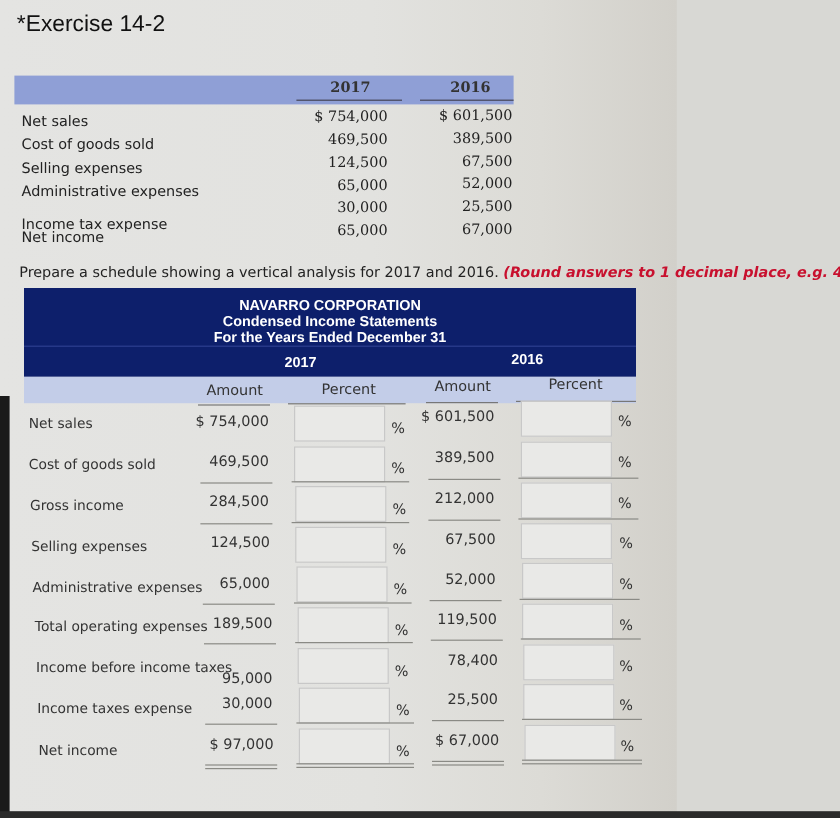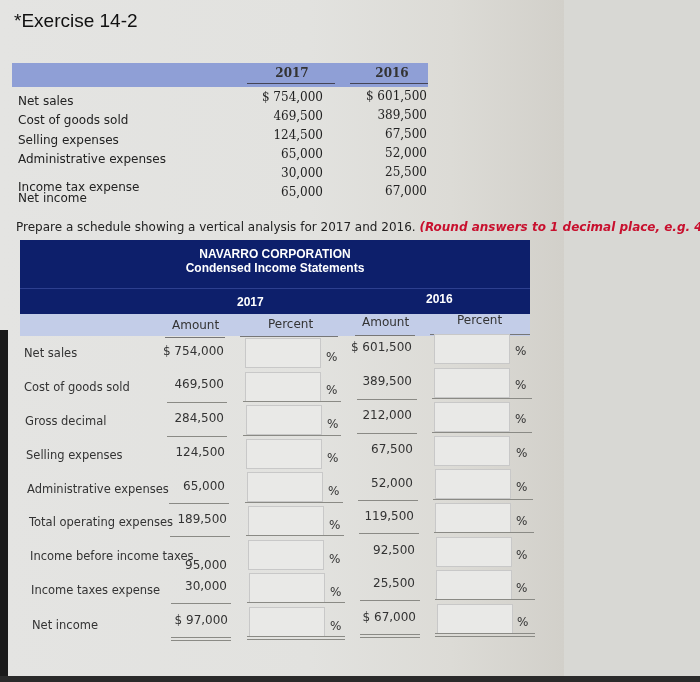--- a/index.html
+++ b/index.html
@@ -74,20 +74,21 @@
     <div class="dval" style="left:327px;top:184px;">67,000</div>
   </div>
 
   <div class="instruction">
     <span>Prepare a schedule showing a vertical analysis for 2017 and 2016. </span><span class="hint">(Round answers to 1 decimal place, e.g. 48.5%.)</span>
   </div>
 
   <div class="stmt-head">
     <div class="stmt-line" style="top:21px;">Condensed Income Statements</div>
     <div class="stmt-line" style="top:7px;">NAVARRO CORPORATION</div>
+    <div class="stmt-line" style="top:34px;">For the Years Ended December 31</div>
     <div class="stmt-divider"></div>
     <div class="yr" style="left:217px;">2017</div>
     <div class="yr" style="left:406px;top:52px;">2016</div>
   </div>
   <div class="colhead-band">
     <div class="colhead" style="left:152px;top:4px;">Amount</div>
     <div class="colhead" style="left:248px;top:3px;">Percent</div>
     <div class="colhead" style="left:342px;top:1px;">Amount</div>
     <div class="colhead" style="left:437px;top:-1px;">Percent</div>
   </div>
@@ -114,21 +115,21 @@
     <div class="amt" style="left:322px;top:374px;">389,500</div>
     <input class="pct-input" style="left: 434px; top: 368px;" value="">
     <div class="pct-sign" style="left:515px;top:378px;">%</div>
   </div>
   <div class="uline" style="left:167px;top:402px;width:60px;"></div>
   <div class="uline" style="left:243px;top:401px;width:98px;"></div>
   <div class="uline" style="left:357px;top:399px;width:60px;"></div>
   <div class="uline" style="left:432px;top:398px;width:100px;"></div>
 
   <div>
-    <div class="row-label" style="left:25px;top:414px;">Gross decimal</div>
+    <div class="row-label" style="left:25px;top:414px;">Gross income</div>
     <div class="amt" style="left:134px;top:411px;">284,500</div>
     <input class="pct-input" style="left: 246px; top: 405px;" value="">
     <div class="pct-sign" style="left:327px;top:417px;">%</div>
     <div class="amt" style="left:322px;top:408px;">212,000</div>
     <input class="pct-input" style="left: 434px; top: 402px;" value="">
     <div class="pct-sign" style="left:515px;top:412px;">%</div>
   </div>
   <div class="uline" style="left:167px;top:436px;width:60px;"></div>
   <div class="uline" style="left:243px;top:435px;width:98px;"></div>
   <div class="uline" style="left:357px;top:433px;width:60px;"></div>
@@ -170,21 +171,21 @@
   <div class="uline" style="left:170px;top:536px;width:60px;"></div>
   <div class="uline" style="left:246px;top:535px;width:98px;"></div>
   <div class="uline" style="left:359px;top:533px;width:60px;"></div>
   <div class="uline" style="left:434px;top:532px;width:100px;"></div>
 
   <div>
     <div class="row-label" style="left:30px;top:549px;">Income before income taxes</div>
     <div class="amt" style="left:137px;top:558px;">95,000</div>
     <input class="pct-input" style="left: 248px; top: 540px;" value="">
     <div class="pct-sign" style="left:329px;top:552px;">%</div>
-    <div class="amt" style="left:325px;top:543px;">92,500</div>
+    <div class="amt" style="left:325px;top:543px;">78,400</div>
     <input class="pct-input" style="left: 436px; top: 537px;" value="">
     <div class="pct-sign" style="left:516px;top:548px;">%</div>
   </div>
 
   <div>
     <div class="row-label" style="left:31px;top:583px;">Income taxes expense</div>
     <div class="amt" style="left:137px;top:579px;">30,000</div>
     <input class="pct-input" style="left: 249px; top: 573px;" value="">
     <div class="pct-sign" style="left:330px;top:585px;">%</div>
     <div class="amt" style="left:325px;top:576px;">25,500</div>

